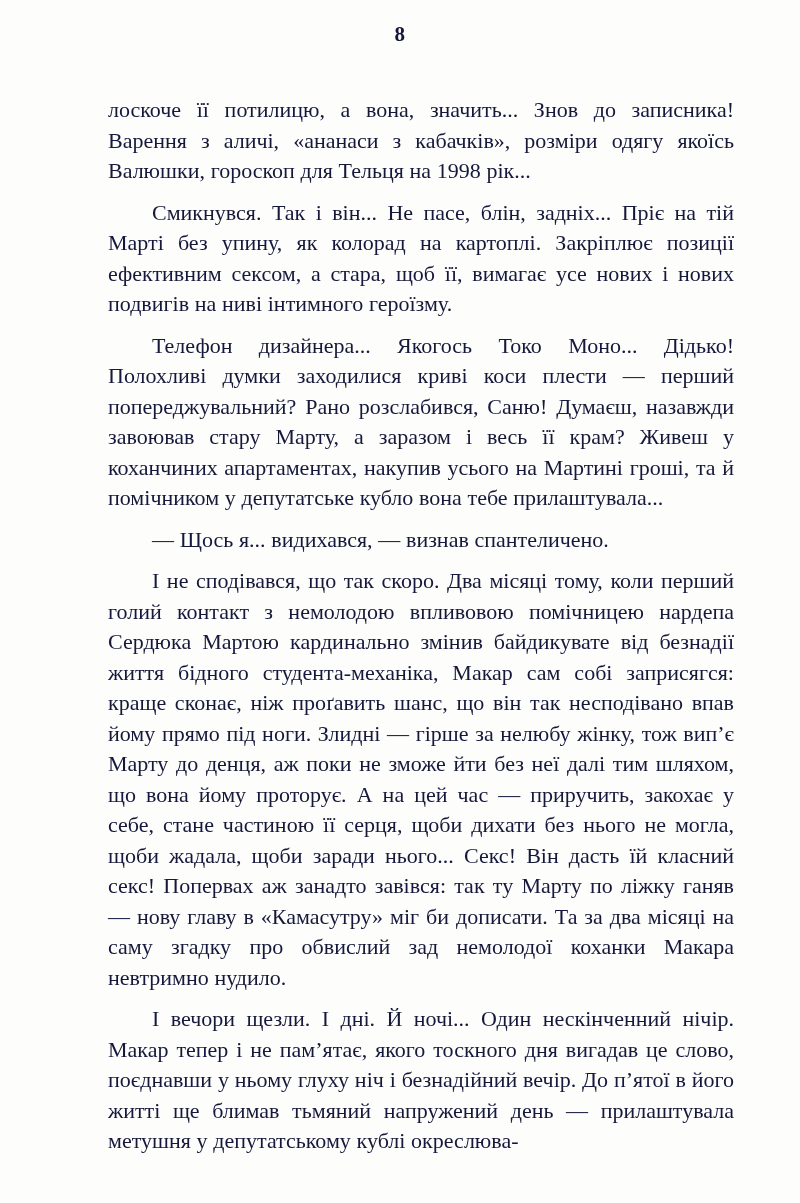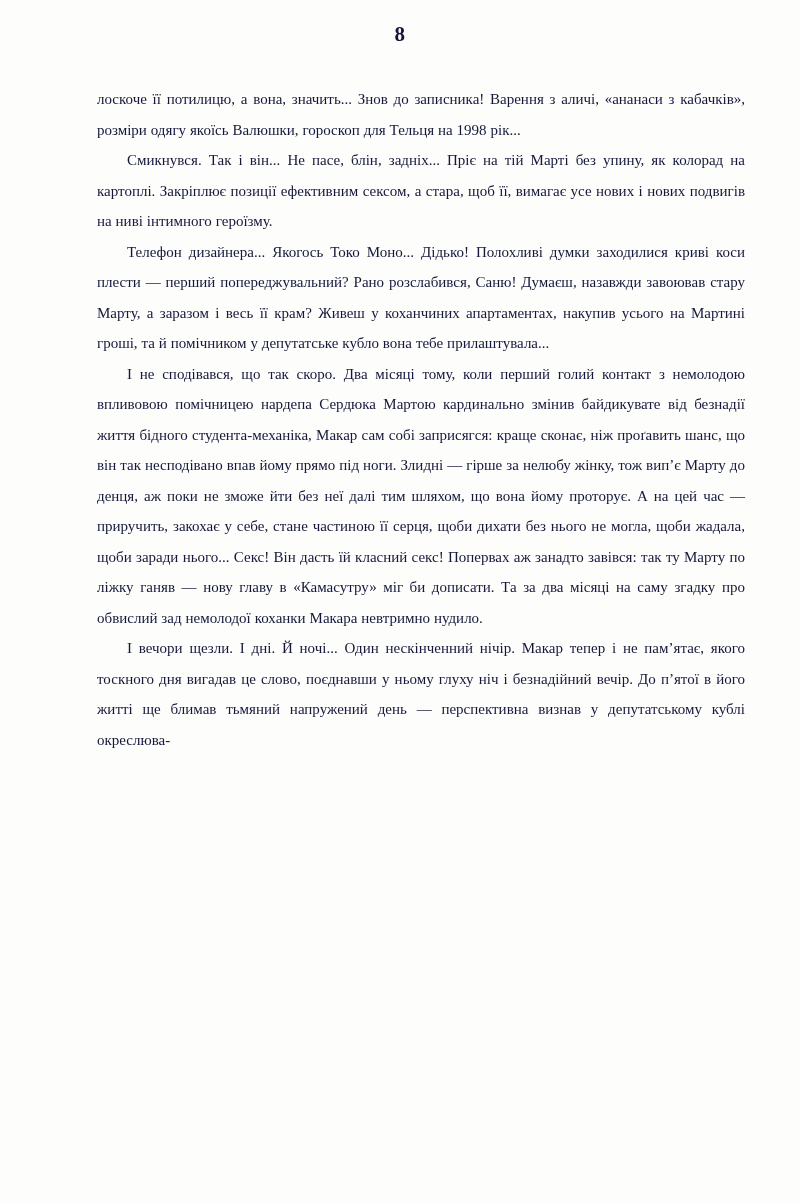--- a/index.html
+++ b/index.html
@@ -31,25 +31,25 @@
     color: #14173a;
     letter-spacing: 0.5px;
   }
   .textblock {
     position: absolute;
     top: 84px;
     left: 97px;
     width: 648px;
   }
   p.para {
-    margin: 0;
+    margin: 11px;
     padding: 0;
     text-align: justify;
     text-justify: inter-word;
-    font-size: 15px;
+    font-size: 22px;
     line-height: 30.5px;
     color: #15183b;
     text-indent: 2.0em;
     hyphens: manual;
     word-spacing: 0.01em;
   }
   p.para.noindent {
     text-indent: 0;
   }
   p.para:last-child {
@@ -64,19 +64,20 @@
   <div class="folio">8</div>
 
   <div class="textblock">
 
     <p class="para noindent">лоскоче її потилицю, а вона, значить... Знов до записника! Варення з аличі, «ананаси з кабачків», розміри одягу якоїсь Валюшки, гороскоп для Тельця на 1998 рік...</p>
 
     <p class="para">Смикнувся. Так і він... Не пасе, блін, задніх... Пріє на тій Марті без упину, як колорад на картоплі. Закріплює позиції ефективним сексом, а стара, щоб її, вимагає усе нових і нових подвигів на ниві інтимного героїзму.</p>
 
     <p class="para">Телефон дизайнера... Якогось Токо Моно... Дідько! Полохливі думки заходилися криві коси плести — перший попереджувальний? Рано розслабився, Саню! Думаєш, назавжди завоював стару Марту, а заразом і весь її крам? Живеш у коханчиних апартаментах, накупив усього на Мартині гроші, та й помічником у депутатське кубло вона тебе прилаштувала...</p>
 
+    <p class="para">— Щось я... видихався, — визнав спантеличено.</p>
 
     <p class="para">І не сподівався, що так скоро. Два місяці тому, коли перший голий контакт з немолодою впливовою помічницею нардепа Сердюка Мартою кардинально змінив байдикувате від безнадії життя бідного студента-механіка, Макар сам собі заприсягся: краще сконає, ніж проґавить шанс, що він так несподівано впав йому прямо під ноги. Злидні — гірше за нелюбу жінку, тож вип’є Марту до денця, аж поки не зможе йти без неї далі тим шляхом, що вона йому проторує. А на цей час — приручить, закохає у себе, стане частиною її серця, щоби дихати без нього не могла, щоби жадала, щоби заради нього... Секс! Він дасть їй класний секс! Попервах аж занадто завівся: так ту Марту по ліжку ганяв — нову главу в «Камасутру» міг би дописати. Та за два місяці на саму згадку про обвислий зад немолодої коханки Макара невтримно нудило.</p>
 
-    <p class="para">І вечори щезли. І дні. Й ночі... Один нескінченний нічір. Макар тепер і не пам’ятає, якого тоскного дня вигадав це слово, поєднавши у ньому глуху ніч і безнадійний вечір. До п’ятої в його житті ще блимав тьмяний напружений день — перспективна визнав у депутатському кублі окреслюва-</p>
+    <p class="para">І вечори щезли. І дні. Й ночі... Один нескінченний нічір. Макар тепер і не пам’ятає, якого тоскного дня вигадав це слово, поєднавши у ньому глуху ніч і безнадійний вечір. До п’ятої в його житті ще блимав тьмяний напружений день — прилаштувала метушня у депутатському кублі окреслюва-</p>
 
   </div>
 </div>
 
 </body></html>

